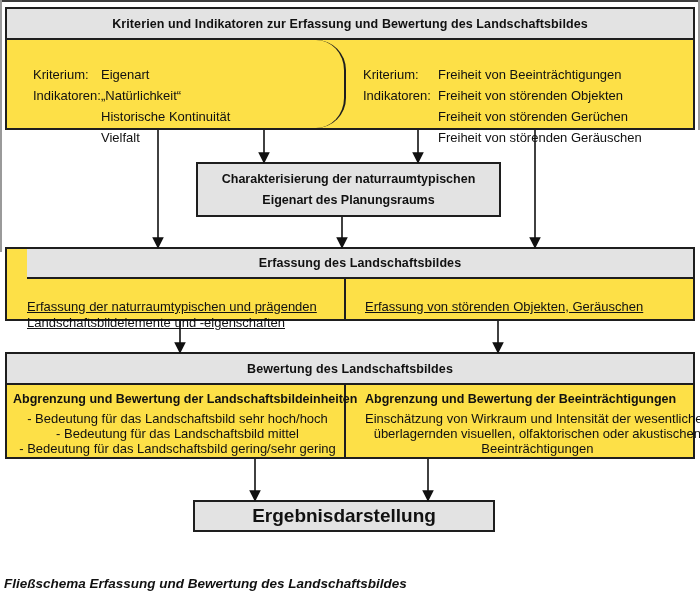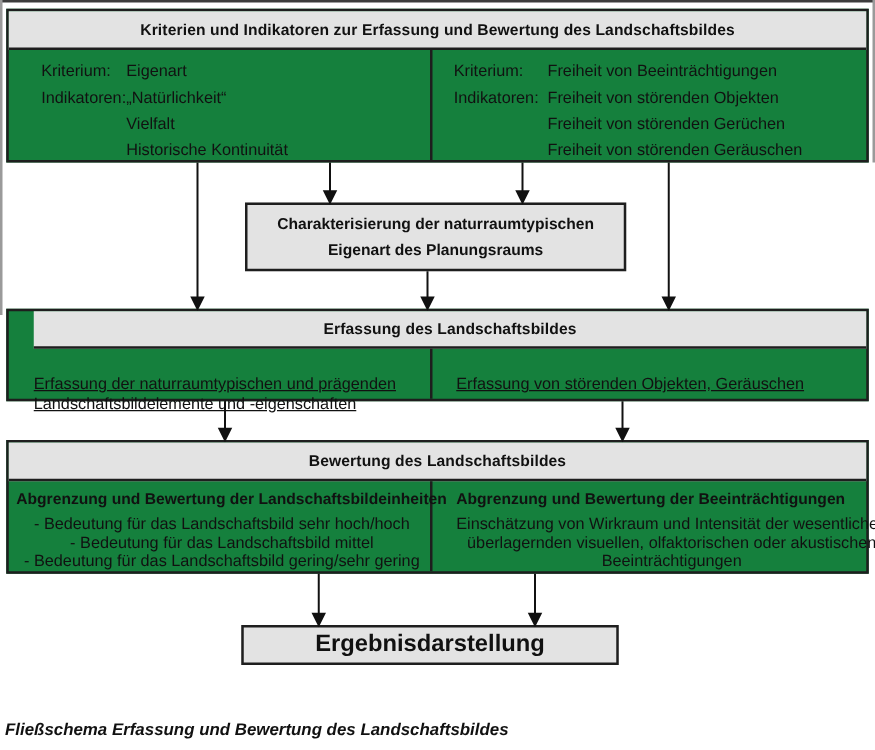--- a/index.html
+++ b/index.html
@@ -6,37 +6,37 @@
   .canvas {
     position:relative; width:700px; height:600px; background:#ffffff;
     font-family:"Liberation Sans", sans-serif; color:#111;
     overflow:hidden;
   }
   
   .frame-top   { position:absolute; left:0; top:0; width:700px; height:2px; background:#3c3c3c; }
   .frame-left  { position:absolute; left:0; top:0; width:2px; height:252px; background:#9a9a9a; }
   .frame-right { position:absolute; right:0; top:0; width:2px; height:130px; background:#9a9a9a; }
 
-  .fbox { position:absolute; border:2px solid #1e1e1e; background:#15803d; box-sizing:border-box; }
+  .fbox { position:absolute; border:2px solid #1e1e1e; background:#fde047; box-sizing:border-box; }
   .gray { background:#e3e3e3; }
   .hdr  {
     background:#e3e3e3; border-bottom:2px solid #1e1e1e;
     display:flex; align-items:center; justify-content:center;
     font-weight:bold; font-size:12.5px; letter-spacing:0.1px;
   }
   .cols { display:flex; align-items:stretch; }
   .cell { box-sizing:border-box; font-size:13px; }
   .cell-l { width:339px; border-right:2px solid #1e1e1e; flex:none; }
   .cell-r { flex:1; }
 
   
   #criteria-box { left:5px; top:7px; width:690px; height:123px; }
   #criteria-box .hdr { height:29px; }
   #criteria-box .cols { height:88px; }
-  .crit-cell { padding-top:6px; }
+  .crit-cell { padding-top:24px;border-radius:30px; }
   .crit-cell.left  { padding-left:26px; }
   .crit-cell.right { padding-left:17px; }
   .crit-row { display:flex; line-height:21px; white-space:nowrap; }
   .crit-label { flex:none; }
   .crit-cell.left  .crit-label { width:68px; }
   .crit-cell.right .crit-label { width:75px; }
 
   
   #charakterisierung-box {
     left:196px; top:162px; width:305px; height:55px;
@@ -93,25 +93,25 @@
         <div class="crit-row">
           <span class="crit-label">Kriterium:</span>
           <span>Eigenart</span>
         </div>
         <div class="crit-row">
           <span class="crit-label">Indikatoren:</span>
           <span>„Natürlichkeit“</span>
         </div>
         <div class="crit-row">
           <span class="crit-label"></span>
+          <span>Historische Kontinuität</span>
+        </div>
+        <div class="crit-row">
+          <span class="crit-label"></span>
           <span>Vielfalt</span>
-        </div>
-        <div class="crit-row">
-          <span class="crit-label"></span>
-          <span>Historische Kontinuität</span>
         </div>
       </div>
       <div class="cell cell-r crit-cell right">
         <div class="crit-row">
           <span class="crit-label">Kriterium:</span>
           <span>Freiheit von Beeinträchtigungen</span>
         </div>
         <div class="crit-row">
           <span class="crit-label">Indikatoren:</span>
           <span>Freiheit von störenden Objekten</span>

